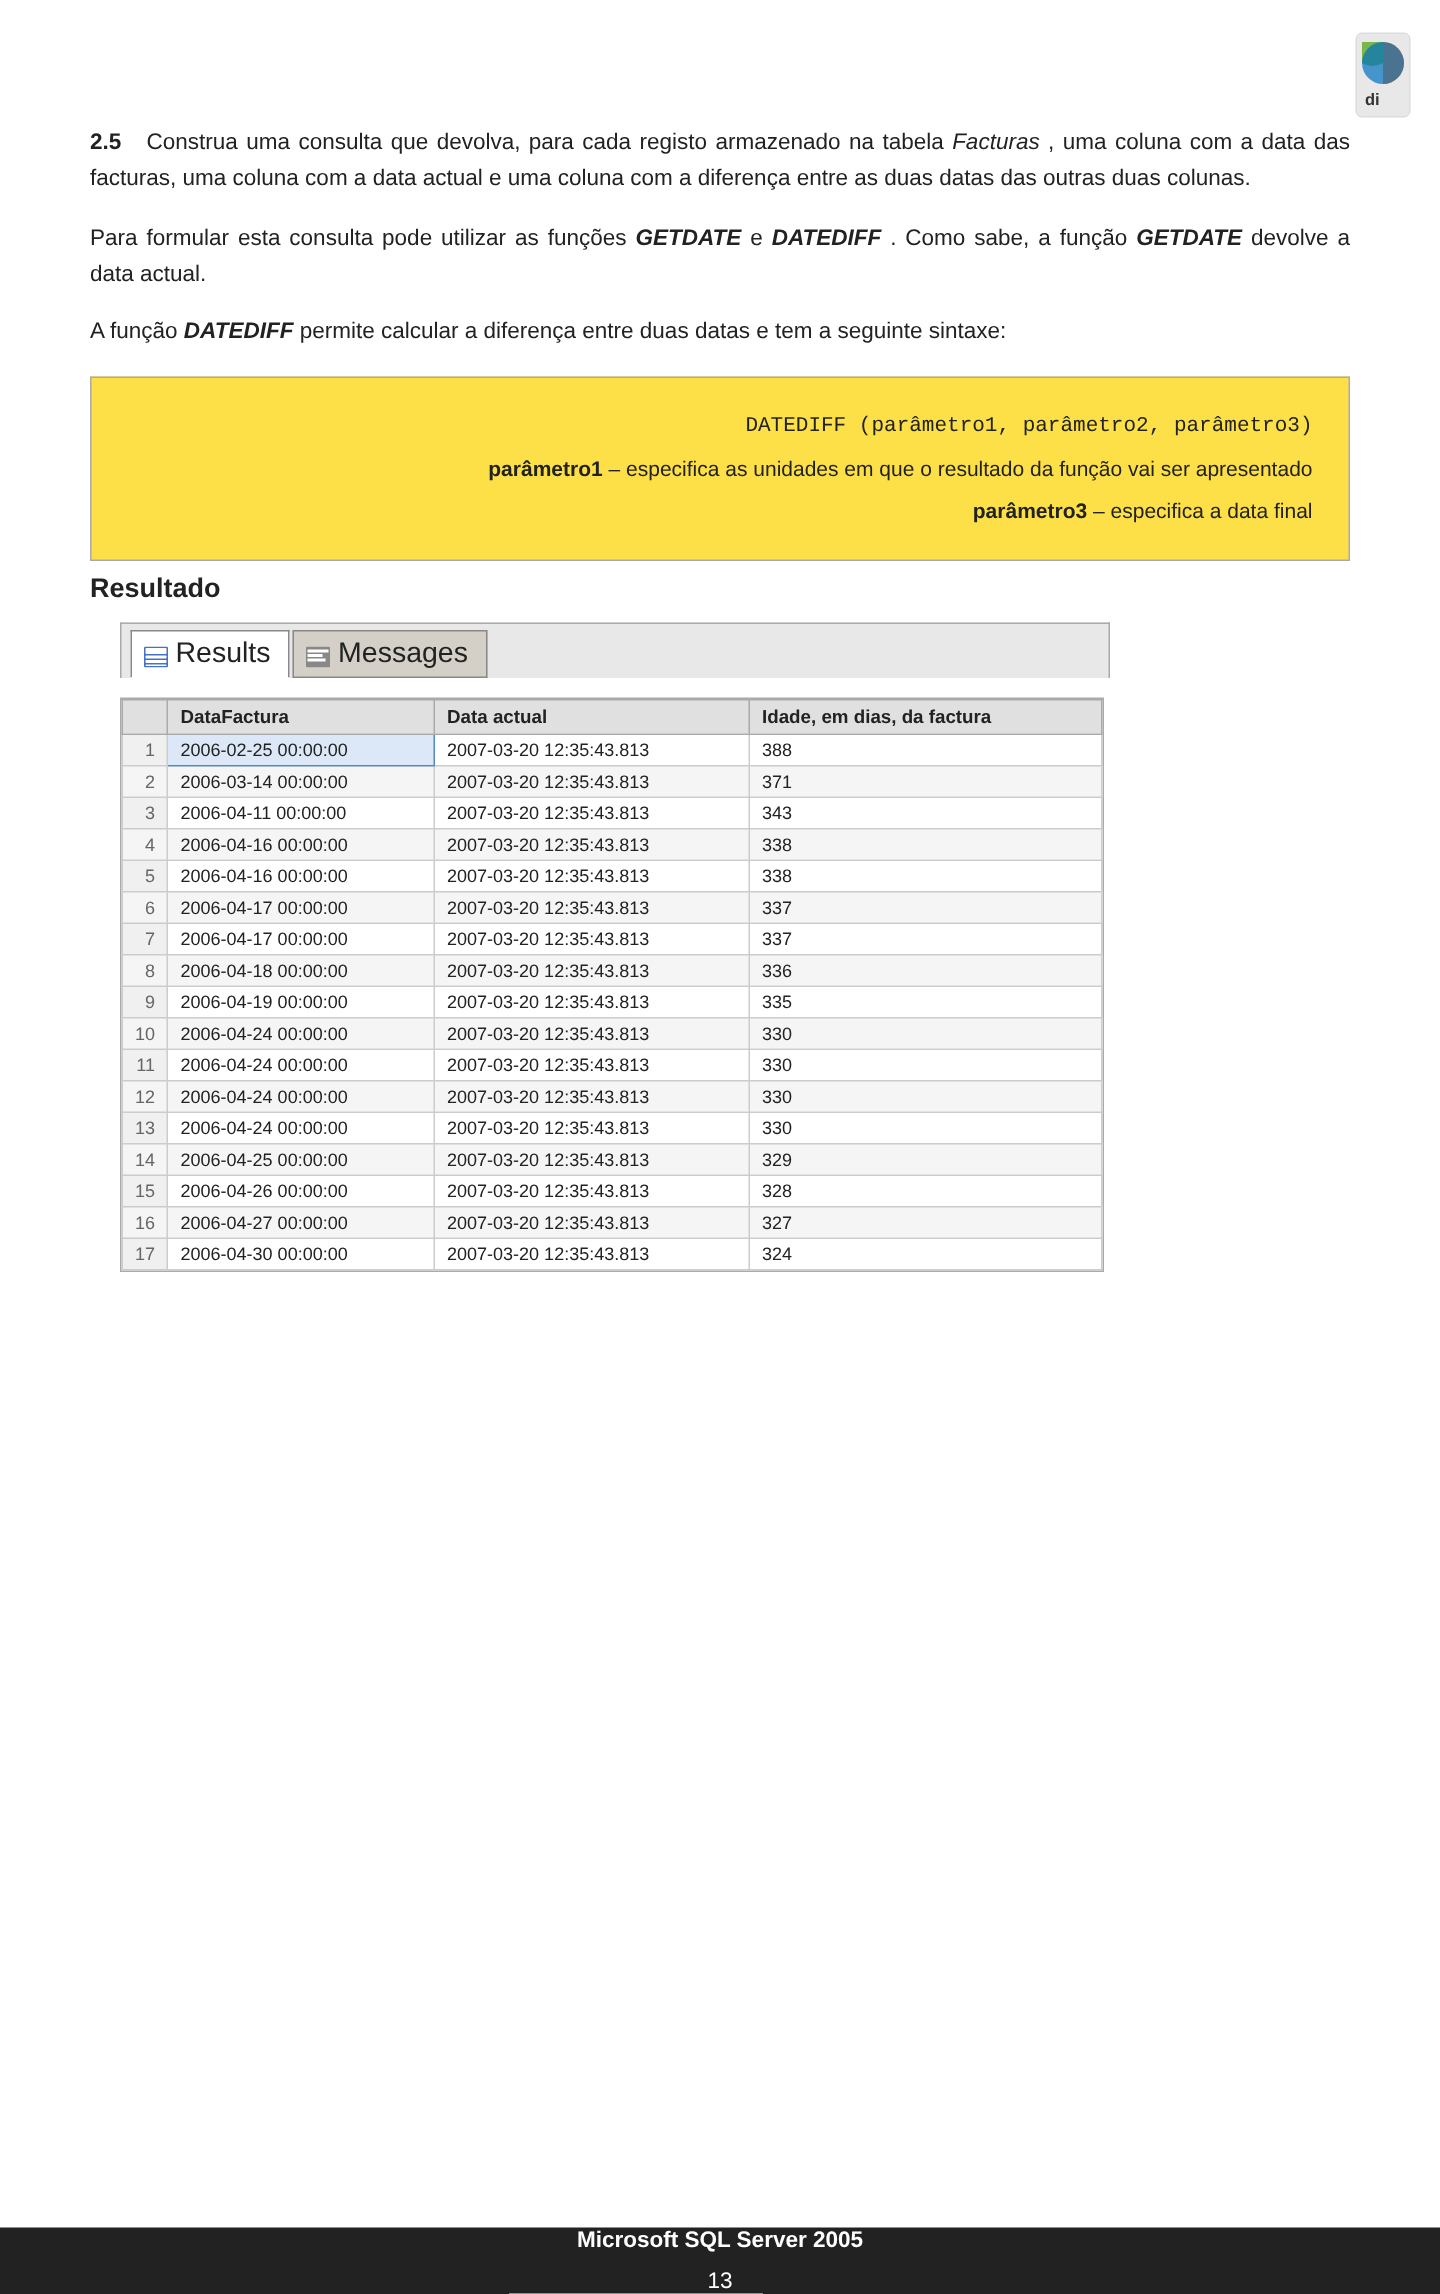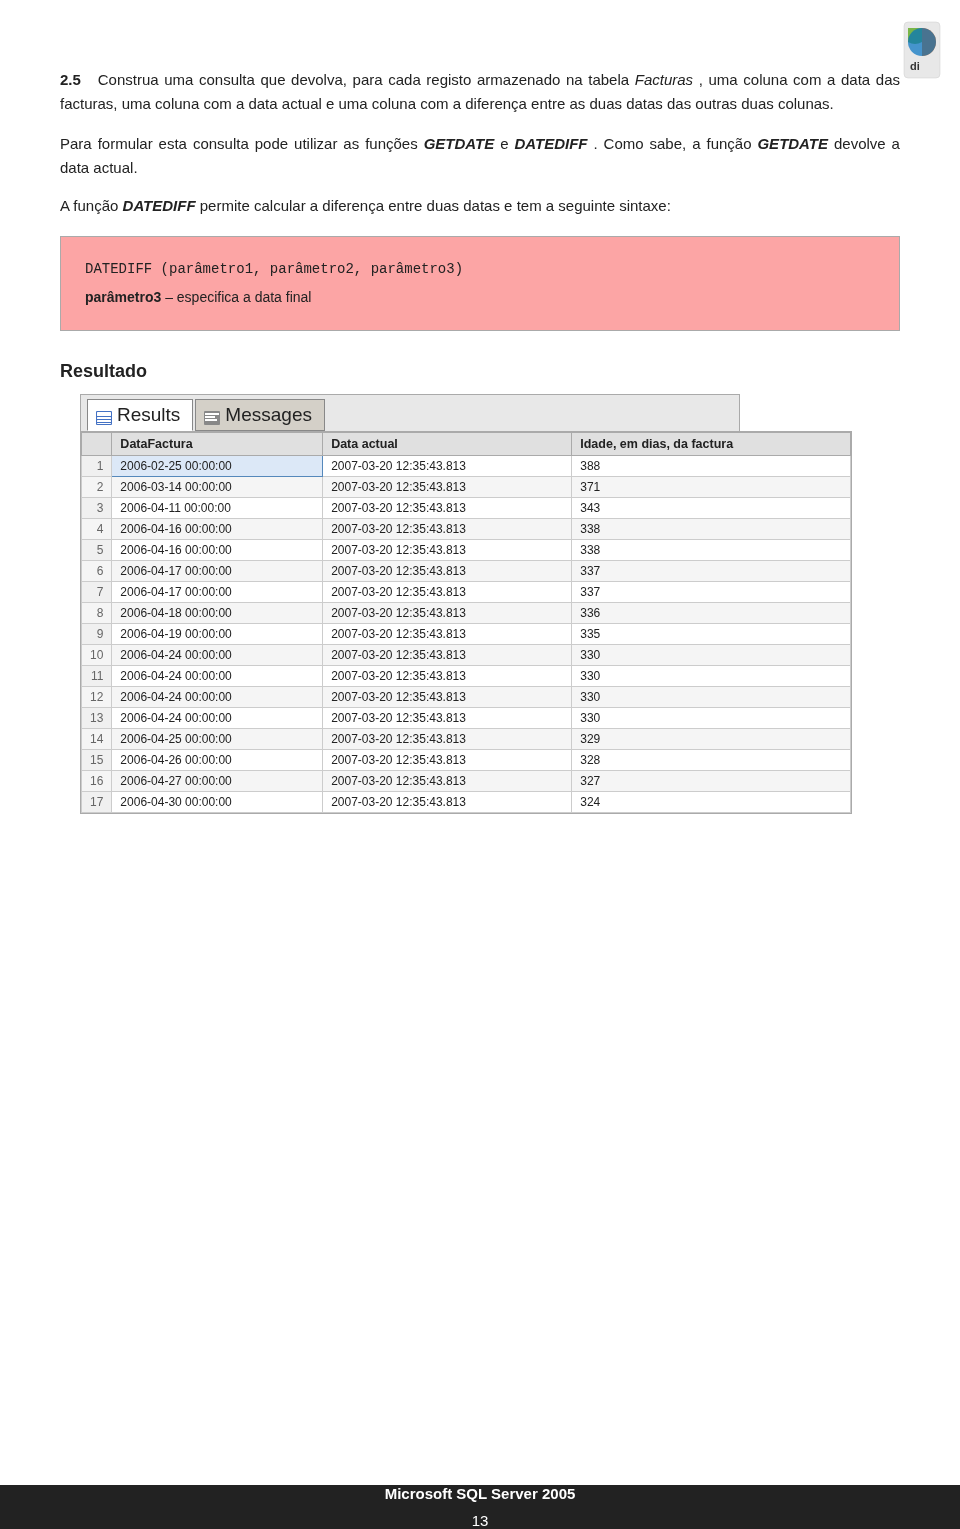--- a/index.html
+++ b/index.html
@@ -36,21 +36,21 @@
     .section-number {
       font-size: 15px;
       font-weight: bold;
       display: inline;
     }
 
     .intro-paragraph {
       font-size: 15px;
       line-height: 1.6;
       margin-bottom: 16px;
-      margin-top: 28px;
+      margin-top: 43px;
       text-align: justify;
     }
 
     .intro-paragraph em {
       font-style: italic;
     }
 
     .para {
       font-size: 15px;
       line-height: 1.6;
@@ -59,24 +59,25 @@
     }
 
     .para em {
       font-style: italic;
       font-weight: bold;
     }
 
     .syntax-box {
       border: 1px solid #aaa;
       padding: 20px 24px;
-      margin: 18px 0 30px 0;
+      margin: 18px 0 8px 0;
       font-size: 14.5px;
       line-height: 1.8;
-      background: #fca5a5;
+      background: #fde047;
+      text-align: right;
     }
 
     .syntax-box .syntax-line {
       font-family: 'Courier New', Courier, monospace;
       font-size: 14px;
     }
 
     .syntax-box .param-line {
       font-family: Arial, sans-serif;
       font-size: 14px;
@@ -125,21 +126,22 @@
 
     .tab-icon {
       width: 16px;
       height: 14px;
       margin-right: 5px;
       display: inline-block;
     }
 
     .results-table-wrapper {
       border: 1px solid #aaa;
-      width: 772px;
+      width: 656px;
+      margin-top: 13px;
     }
 
     .results-table {
       border-collapse: collapse;
       width: 100%;
       font-size: 12.5px;
     }
 
     .results-table th {
       background: #e0e0e0;
@@ -237,20 +239,23 @@
   </p>
 
   <p class="para">
     <span>A função</span>
     <em>DATEDIFF</em>
     <span>permite calcular a diferença entre duas datas e tem a seguinte sintaxe:</span>
   </p>
 
   <div class="syntax-box">
     <div class="syntax-line">DATEDIFF (parâmetro1, parâmetro2, parâmetro3)</div>
+    <div class="param-line">
+      <strong>parâmetro1</strong><span> – especifica as unidades em que o resultado da função vai ser apresentado</span>
+    </div>
     <div class="param-line">
       <strong>parâmetro3</strong><span> – especifica a data final</span>
     </div>
   </div>
 
   <div class="resultado-label">Resultado</div>
 
   <div class="results-container">
 
     <div class="results-tabs">

